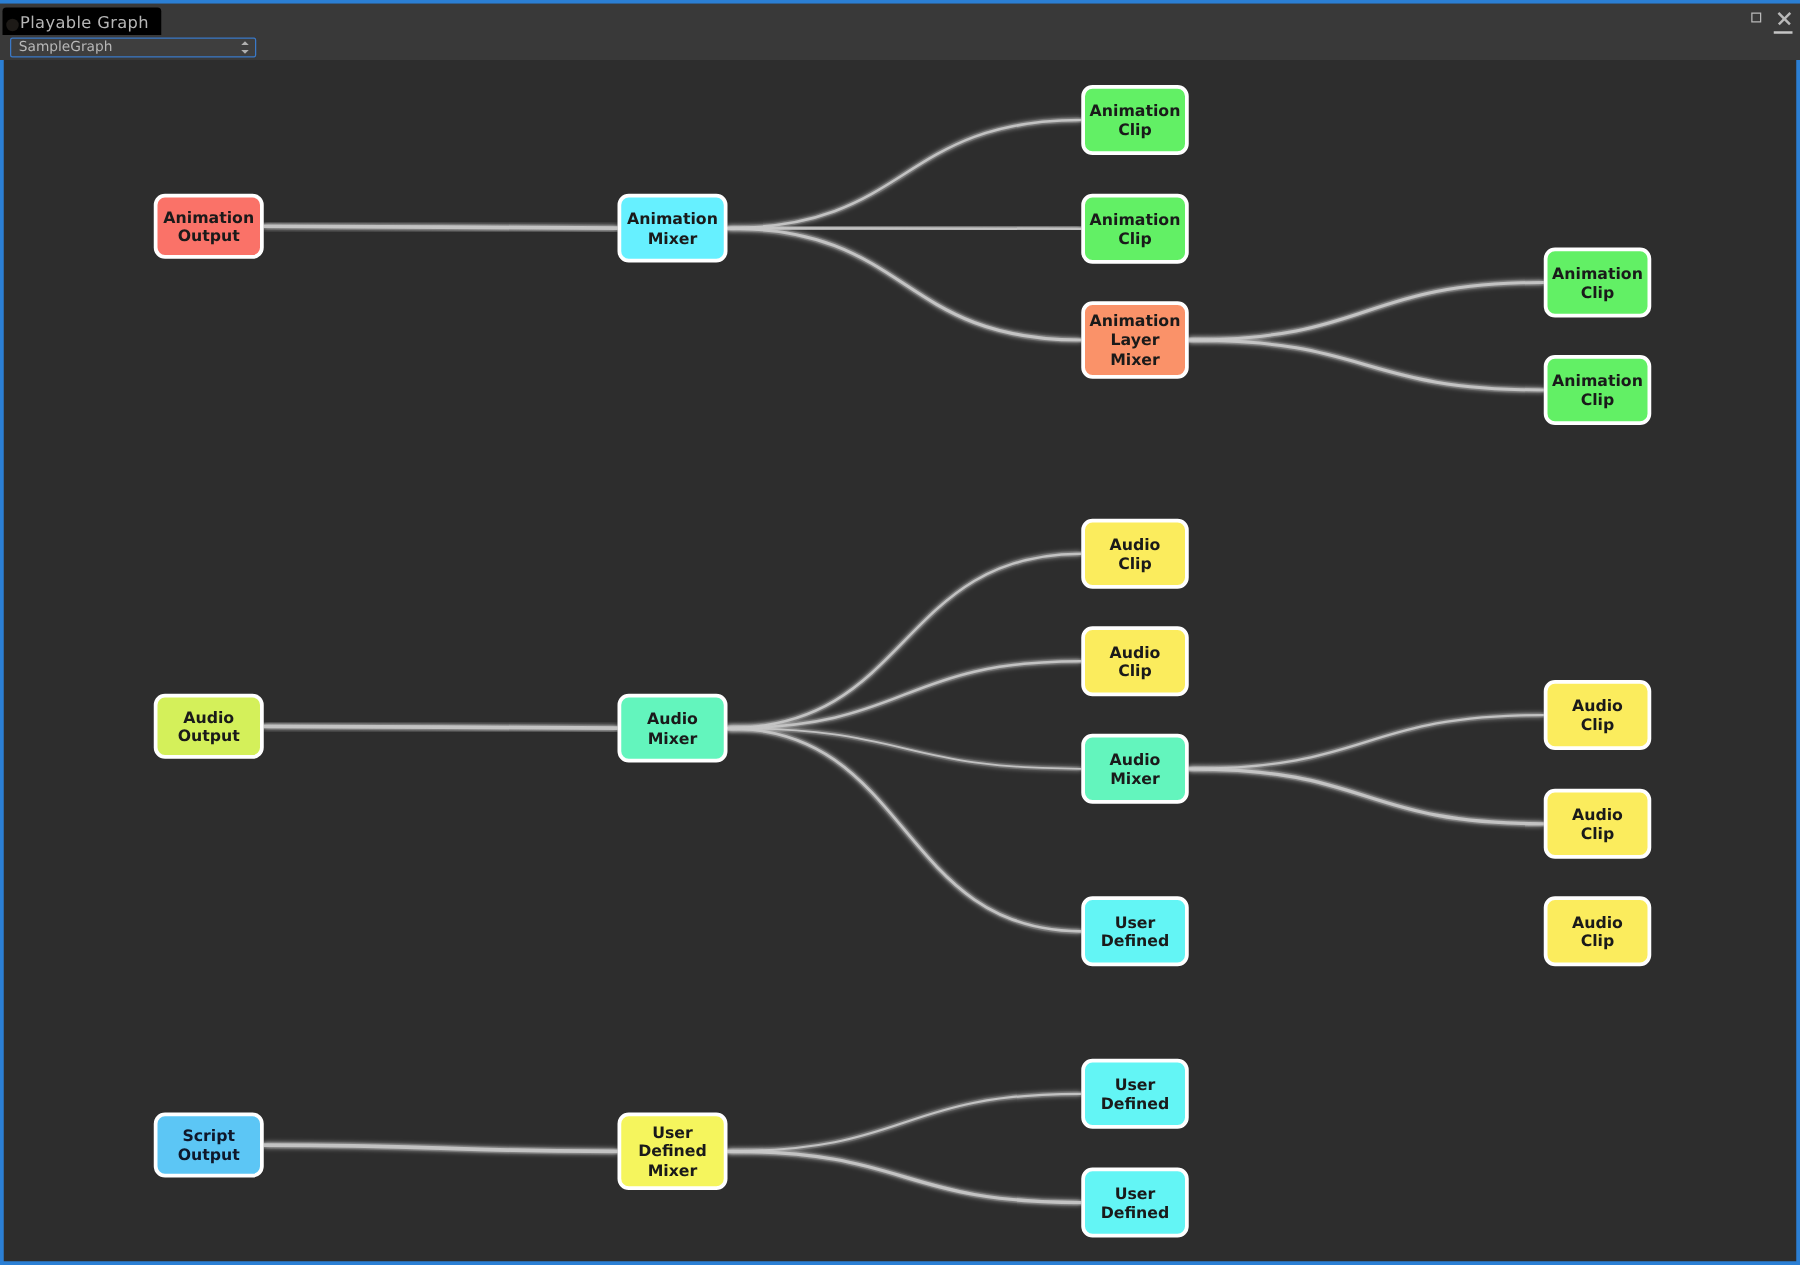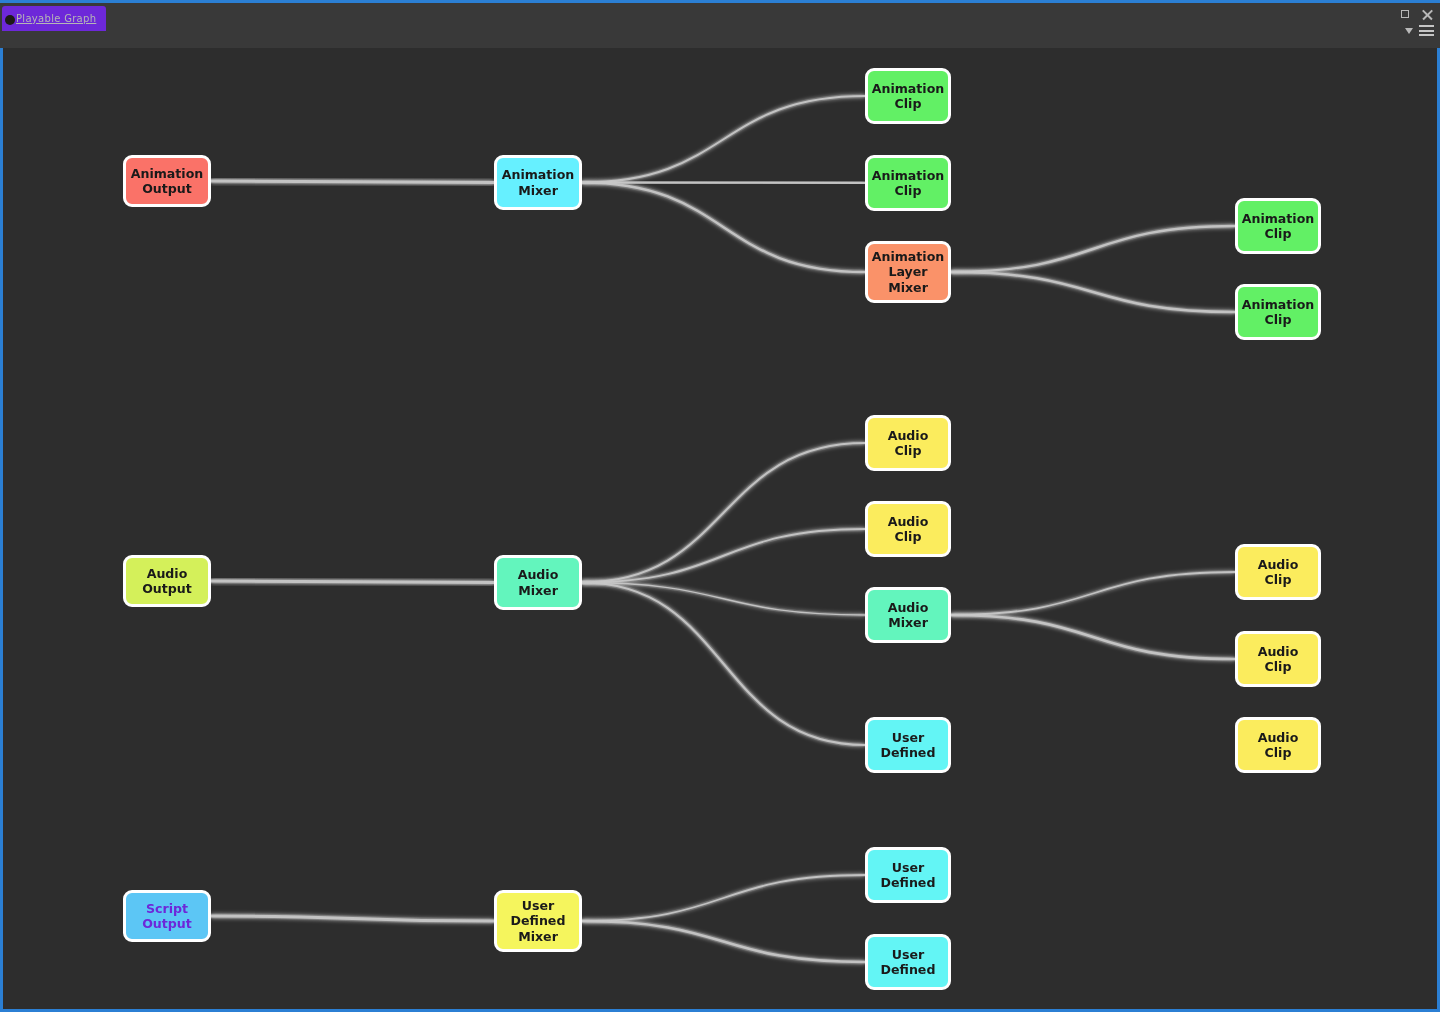--- a/index.html
+++ b/index.html
@@ -35,30 +35,29 @@
     left: 0; top: 3px;
     width: 1440px; height: 25px;
     background: #393939;
   }
   #tab {
     position: absolute;
     left: 2px; top: 3px;
     height: 25px;
     min-width: 88px;
     padding: 0 10px 0 14px;
-    background: #6d28d9;
+    background: #000000;
     border-top-left-radius: 3px;
     border-top-right-radius: 3px;
     color: #b6b6b6;
-    font-size: 10px;
+    font-size: 13px;
     line-height: 25px;
     letter-spacing: .3px;
     white-space: nowrap;
     box-sizing: border-box;
-    text-decoration: underline;
   }
   #tab-dot {
     position: absolute;
     left: 3px; top: 9px;
     width: 10px; height: 10px;
     border-radius: 50%;
     background: #1d1a17;
   }
   #win-controls {
     position: absolute;
@@ -228,20 +227,26 @@
     <div id="menu-row">
       <div id="filter-icon"></div>
       <div id="hamburger">
         <span></span>
           <span></span>
           <span></span>
       </div>
     </div>
   </div>
 
+  <div id="toolbar">
+    <div id="graph-select">
+      <span>SampleGraph</span>
+      <span id="graph-select-arrows"></span>
+    </div>
+  </div>
 
   <div id="canvas-frame">
     <div id="canvas">
       <svg id="edges" viewBox="0 0 1434 961" preserveAspectRatio="none">
           <defs>
             <filter id="edgeGlow" x="-30%" y="-200%" width="160%" height="500%">
               <feGaussianBlur stdDeviation="2.2" result="b"></feGaussianBlur>
               <feMerge>
                 <feMergeNode in="b"></feMergeNode>
                 <feMergeNode in="SourceGraphic"></feMergeNode>
@@ -344,21 +349,21 @@
           <div class="node" style="left: 862px; top: 539px; width: 86px; height: 56px; background: rgb(99, 245, 189); color: rgb(26, 26, 26); border-color: rgb(255, 255, 255);">Audio
 Mixer</div>
           <div class="node" style="left: 862px; top: 669px; width: 86px; height: 56px; background: rgb(99, 245, 245); color: rgb(26, 26, 26); border-color: rgb(255, 255, 255);">User
 Defined</div>
           <div class="node" style="left: 1232px; top: 496px; width: 86px; height: 56px; background: rgb(251, 236, 93); color: rgb(26, 26, 26); border-color: rgb(255, 255, 255);">Audio
 Clip</div>
           <div class="node" style="left: 1232px; top: 583px; width: 86px; height: 56px; background: rgb(251, 236, 93); color: rgb(26, 26, 26); border-color: rgb(255, 255, 255);">Audio
 Clip</div>
           <div class="node" style="left: 1232px; top: 669px; width: 86px; height: 56px; background: rgb(251, 236, 93); color: rgb(26, 26, 26); border-color: rgb(255, 255, 255);">Audio
 Clip</div>
-          <div class="node" style="left: 120px; top: 842px; width: 88px; height: 52px; background: rgb(92, 198, 245); color: #6d28d9; border-color: rgb(255, 255, 255);">Script
+          <div class="node" style="left: 120px; top: 842px; width: 88px; height: 52px; background: rgb(92, 198, 245); color: #0f172a; border-color: rgb(255, 255, 255);">Script
 Output</div>
           <div class="node" style="left: 491px; top: 842px; width: 88px; height: 62px; background: rgb(245, 245, 93); color: rgb(26, 26, 26); border-color: rgb(255, 255, 255);">User
 Defined
 Mixer</div>
           <div class="node" style="left: 862px; top: 799px; width: 86px; height: 56px; background: rgb(99, 245, 245); color: rgb(26, 26, 26); border-color: rgb(255, 255, 255);">User
 Defined</div>
           <div class="node" style="left: 862px; top: 886px; width: 86px; height: 56px; background: rgb(99, 245, 245); color: rgb(26, 26, 26); border-color: rgb(255, 255, 255);">User
 Defined</div>
         </div>
     </div>

